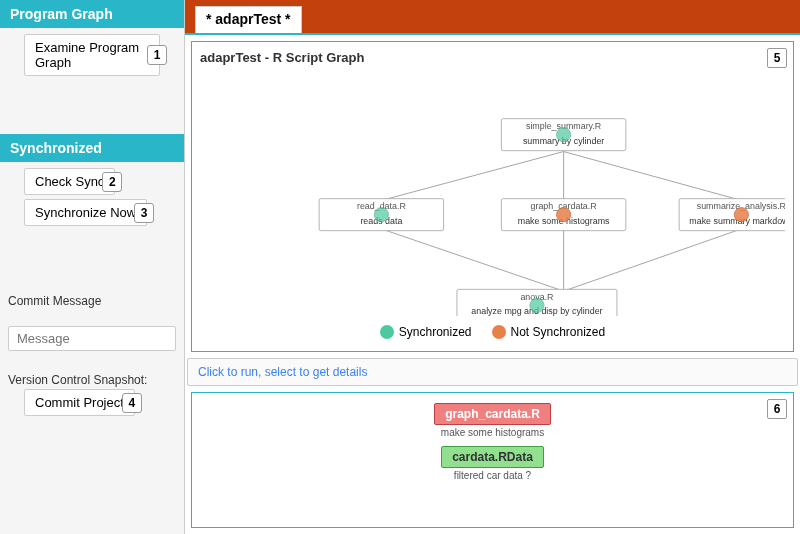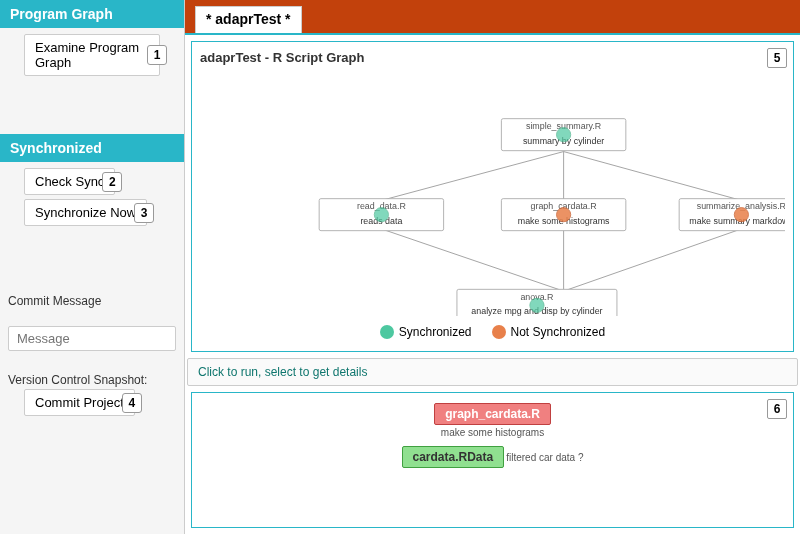--- a/index.html
+++ b/index.html
@@ -204,21 +204,21 @@
       height: 14px;
       border-radius: 50%;
     }
 
     
     #status-bar {
       border: 1px solid #ccc;
       border-radius: 2px;
       padding: 6px 10px;
       margin: 0 2px 6px 2px;
-      color: #0f766e;
+      color: #3b82f6;
       font-size: 12px;
       background: #fafafa;
     }
 
     
     #bottom-panel {
       border: 1px solid #29b6c8;
       margin: 0 6px 6px 6px;
       padding: 10px;
       background: white;
@@ -370,20 +370,20 @@
     </div>
 
     <div id="status-bar">Click to run, select to get details</div>
 
     <div id="bottom-panel">
       <div class="panel-badge">6</div>
       <div style="display:flex; flex-direction:column; align-items:center; gap:2px;">
         <div class="node-card node-card-red">graph_cardata.R</div>
         <div class="node-sub">make some histograms</div>
       </div>
-      <div style="display:flex; flex-direction:row; align-items:center; gap:2px;">
+      <div style="display:flex; flex-direction:column; align-items:center; gap:2px;">
         <div class="node-card node-card-green">cardata.RData</div>
         <div class="node-sub">filtered car data ?</div>
       </div>
     </div>
 
   </div>
 </div>
 
 </body></html>

